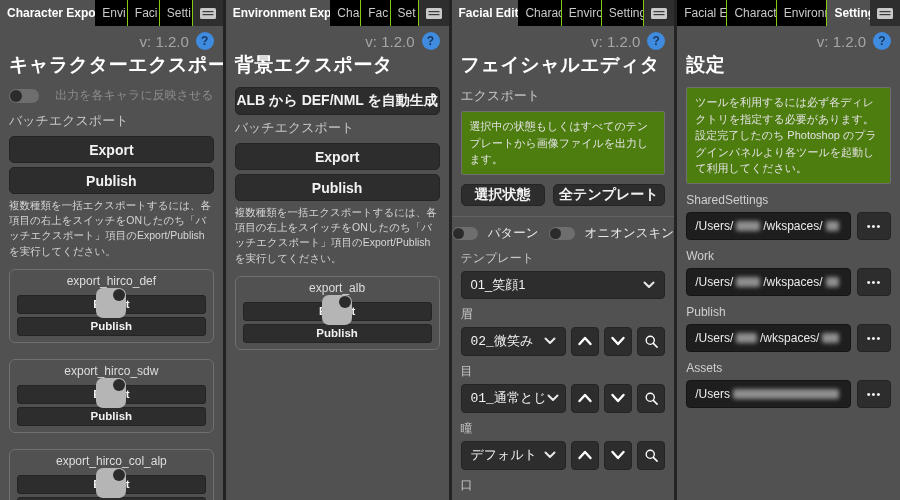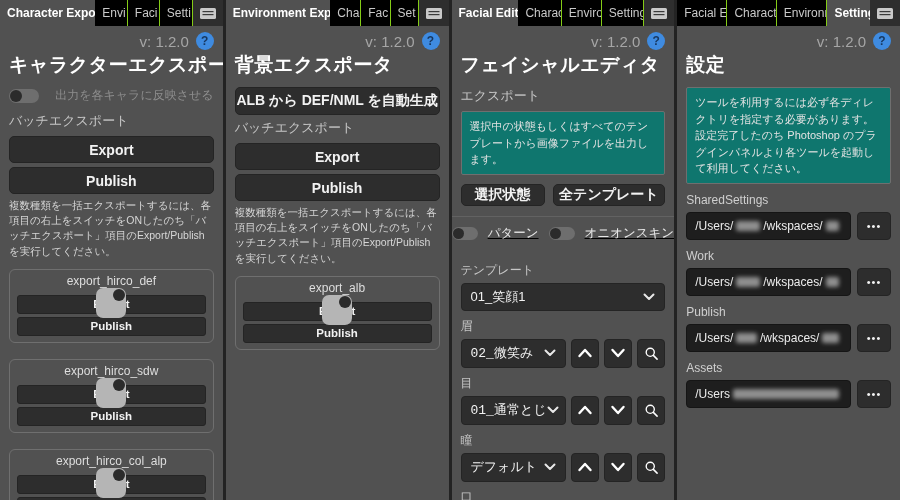--- a/index.html
+++ b/index.html
@@ -41,27 +41,27 @@
   .btn-lg { height:27px; font-size:14px; font-weight:bold; margin-bottom:4px; }
   .btn-sm { height:19px; font-size:11.5px; font-weight:bold; border-radius:3px; margin-top:3px; }
 
   .help-text { font-size:10.5px; color:#d6d6d6; line-height:1.45; margin:4px 0 10px 0; }
 
   .item-box { border:1px solid #6f6f6f; border-radius:6px; padding:4px 7px 6px 7px; margin-bottom:16px; }
   .item-head { display:flex; align-items:center; justify-content:space-between; height:18px;flex-direction:column; }
   .item-name { font-size:12px; color:#dedede; }
 
   
-  .infobox { border:1px solid #6f6f6f; background:#0f766e; border-radius:2px; padding:6px 8px; font-size:11px;
+  .infobox { border:1px solid #6f6f6f; background:#4d7c0f; border-radius:2px; padding:6px 8px; font-size:11px;
              color:#e3e3e3; line-height:1.5; margin-bottom:9px; }
   .btn-row { display:flex; gap:8px; margin-bottom:10px; }
   .btn-med { height:22px; font-size:14px; font-weight:bold; }
   .w-sel { flex:0 0 84px; } .w-all { flex:1; }
   .hr { border-top:1px solid #626262; margin:0 -9px 8px -9px; }
-  .toggles-row { display:flex; align-items:center; justify-content:center; gap:10px; margin-bottom:20px;text-decoration:underline; }
+  .toggles-row { display:flex; align-items:center; justify-content:center; gap:10px; margin-bottom:8px; }
   .mt-label { font-size:12.5px; color:#e8e8e8; white-space:nowrap; }
   .dd { background:#2d2d2d; border:1px solid #242424; border-radius:4px; height:28px; display:flex; align-items:center;
         justify-content:space-between; padding:0 9px; color:#f2f2f2; font-size:13px; cursor:pointer; white-space:nowrap; overflow:hidden; }
   .dd-full { margin-bottom:7px; }
   .part-label { font-size:12px; color:#c6c6c6; margin:1px 0 4px 0; }
   .dd-row { display:flex; gap:5px; margin-bottom:7px; }
   .dd-row .dd { flex:1; height:29px; min-width:0;font-family:Liberation Mono, monospace; }
   .sq-btn { flex:0 0 28px; width:28px; height:29px; background:#2d2d2d; border:1px solid #242424; border-radius:4px;
             display:flex; align-items:center; justify-content:center; cursor:pointer; }
 

